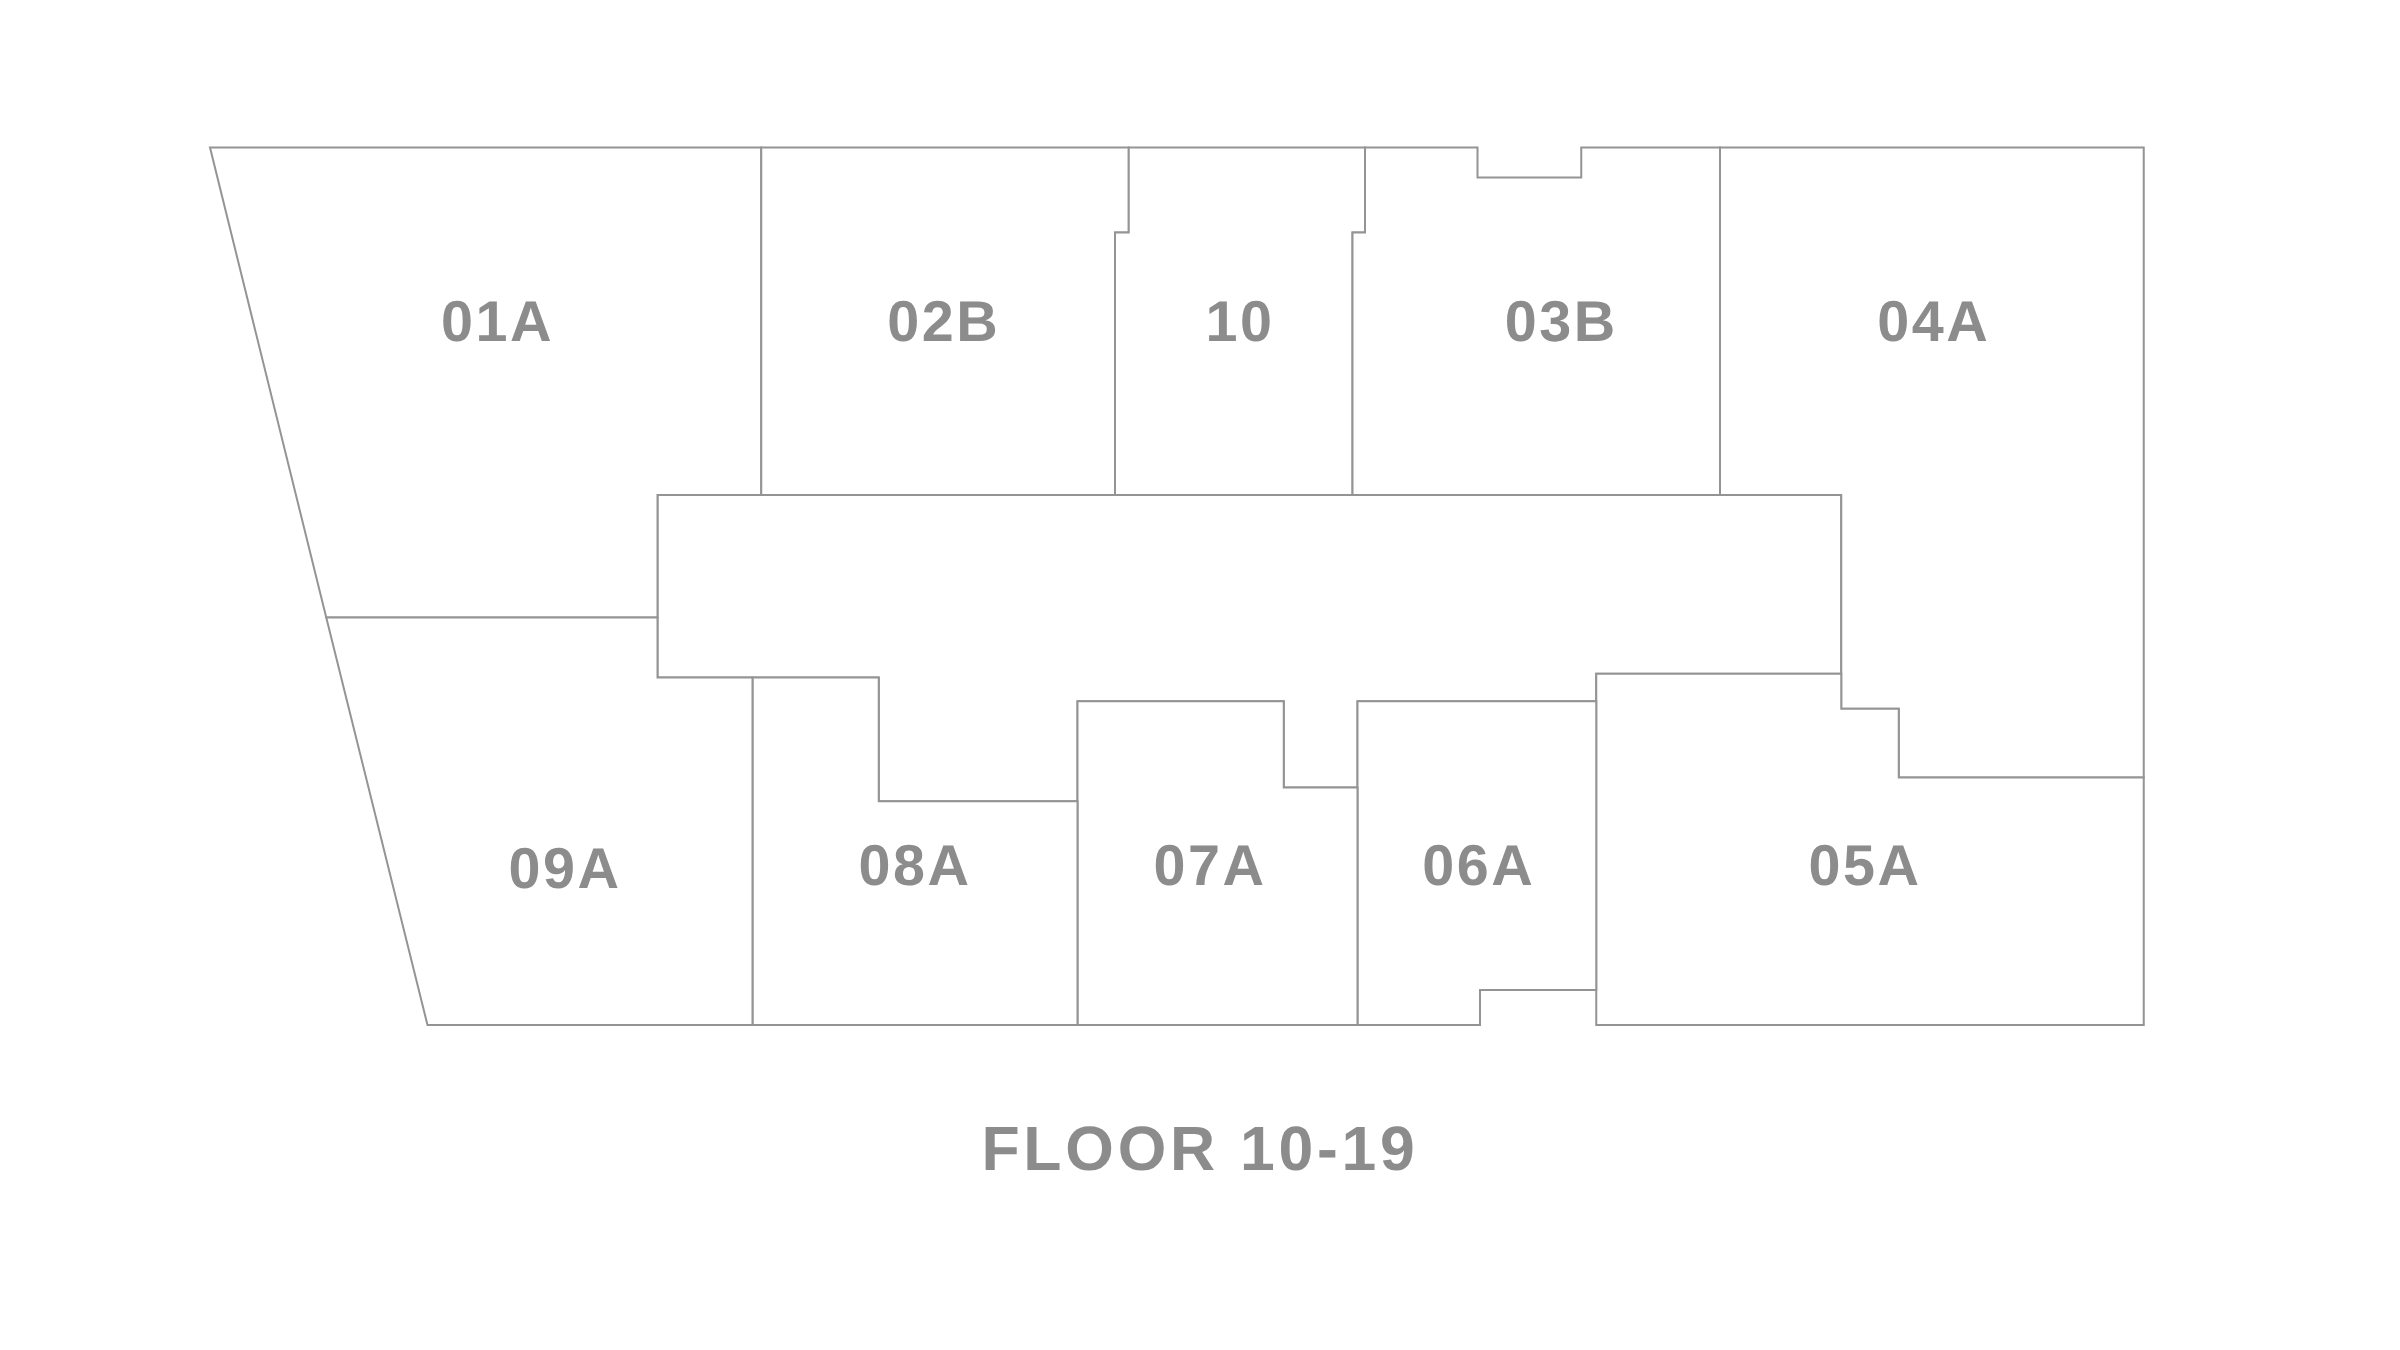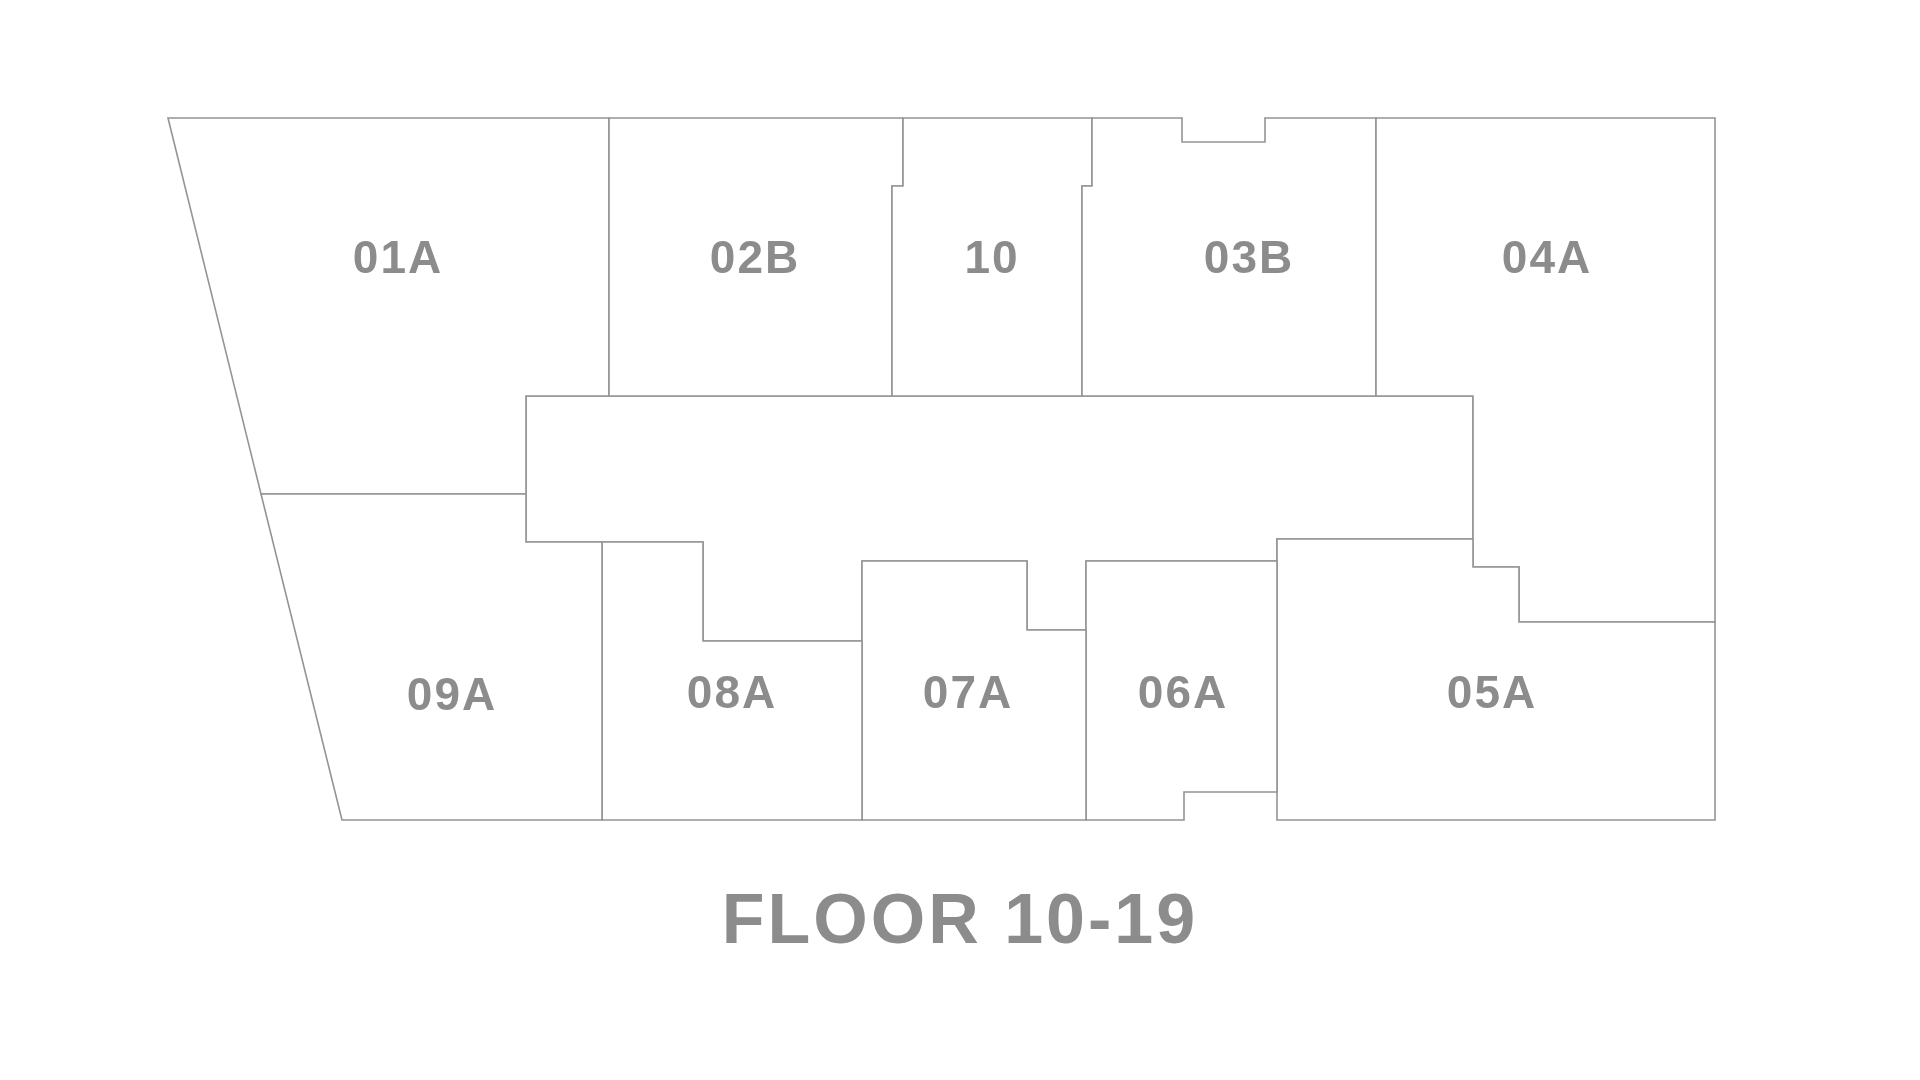--- a/index.html
+++ b/index.html
@@ -36,21 +36,21 @@
     text-anchor: middle;
   }
   .floor-title {
     position: absolute;
     left: 0;
     top: 886px;
     width: 1920px;
     text-align: center;
     font-family: "Liberation Sans", sans-serif;
     font-weight: bold;
-    font-size: 70px;
+    font-size: 50px;
     line-height: 66px;
     letter-spacing: 3px;
     color: #8c8c8c;
     user-select: none;
   }
 </style>
 </head>
 <body>
 
 <div class="stage">

